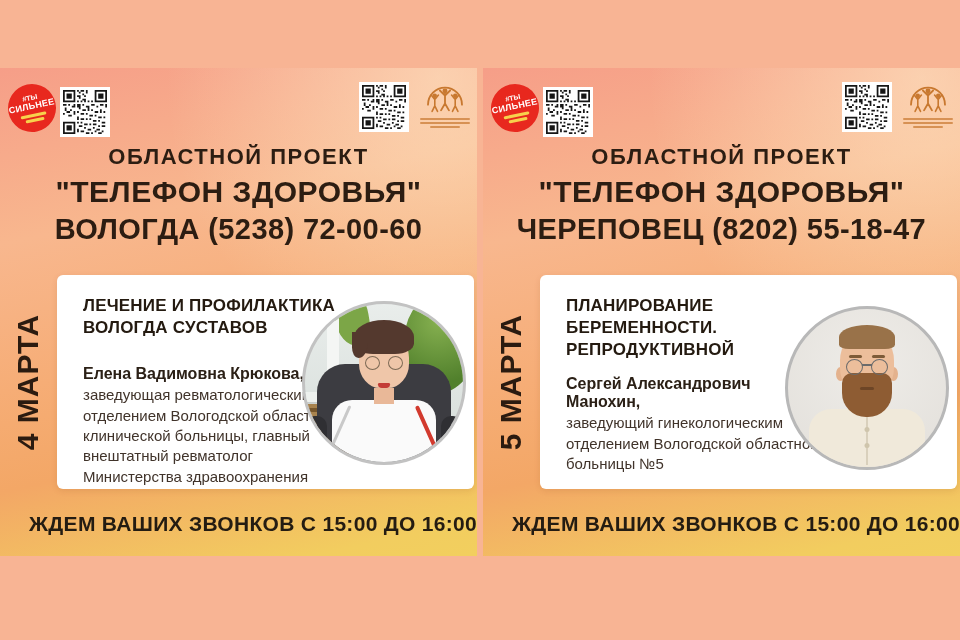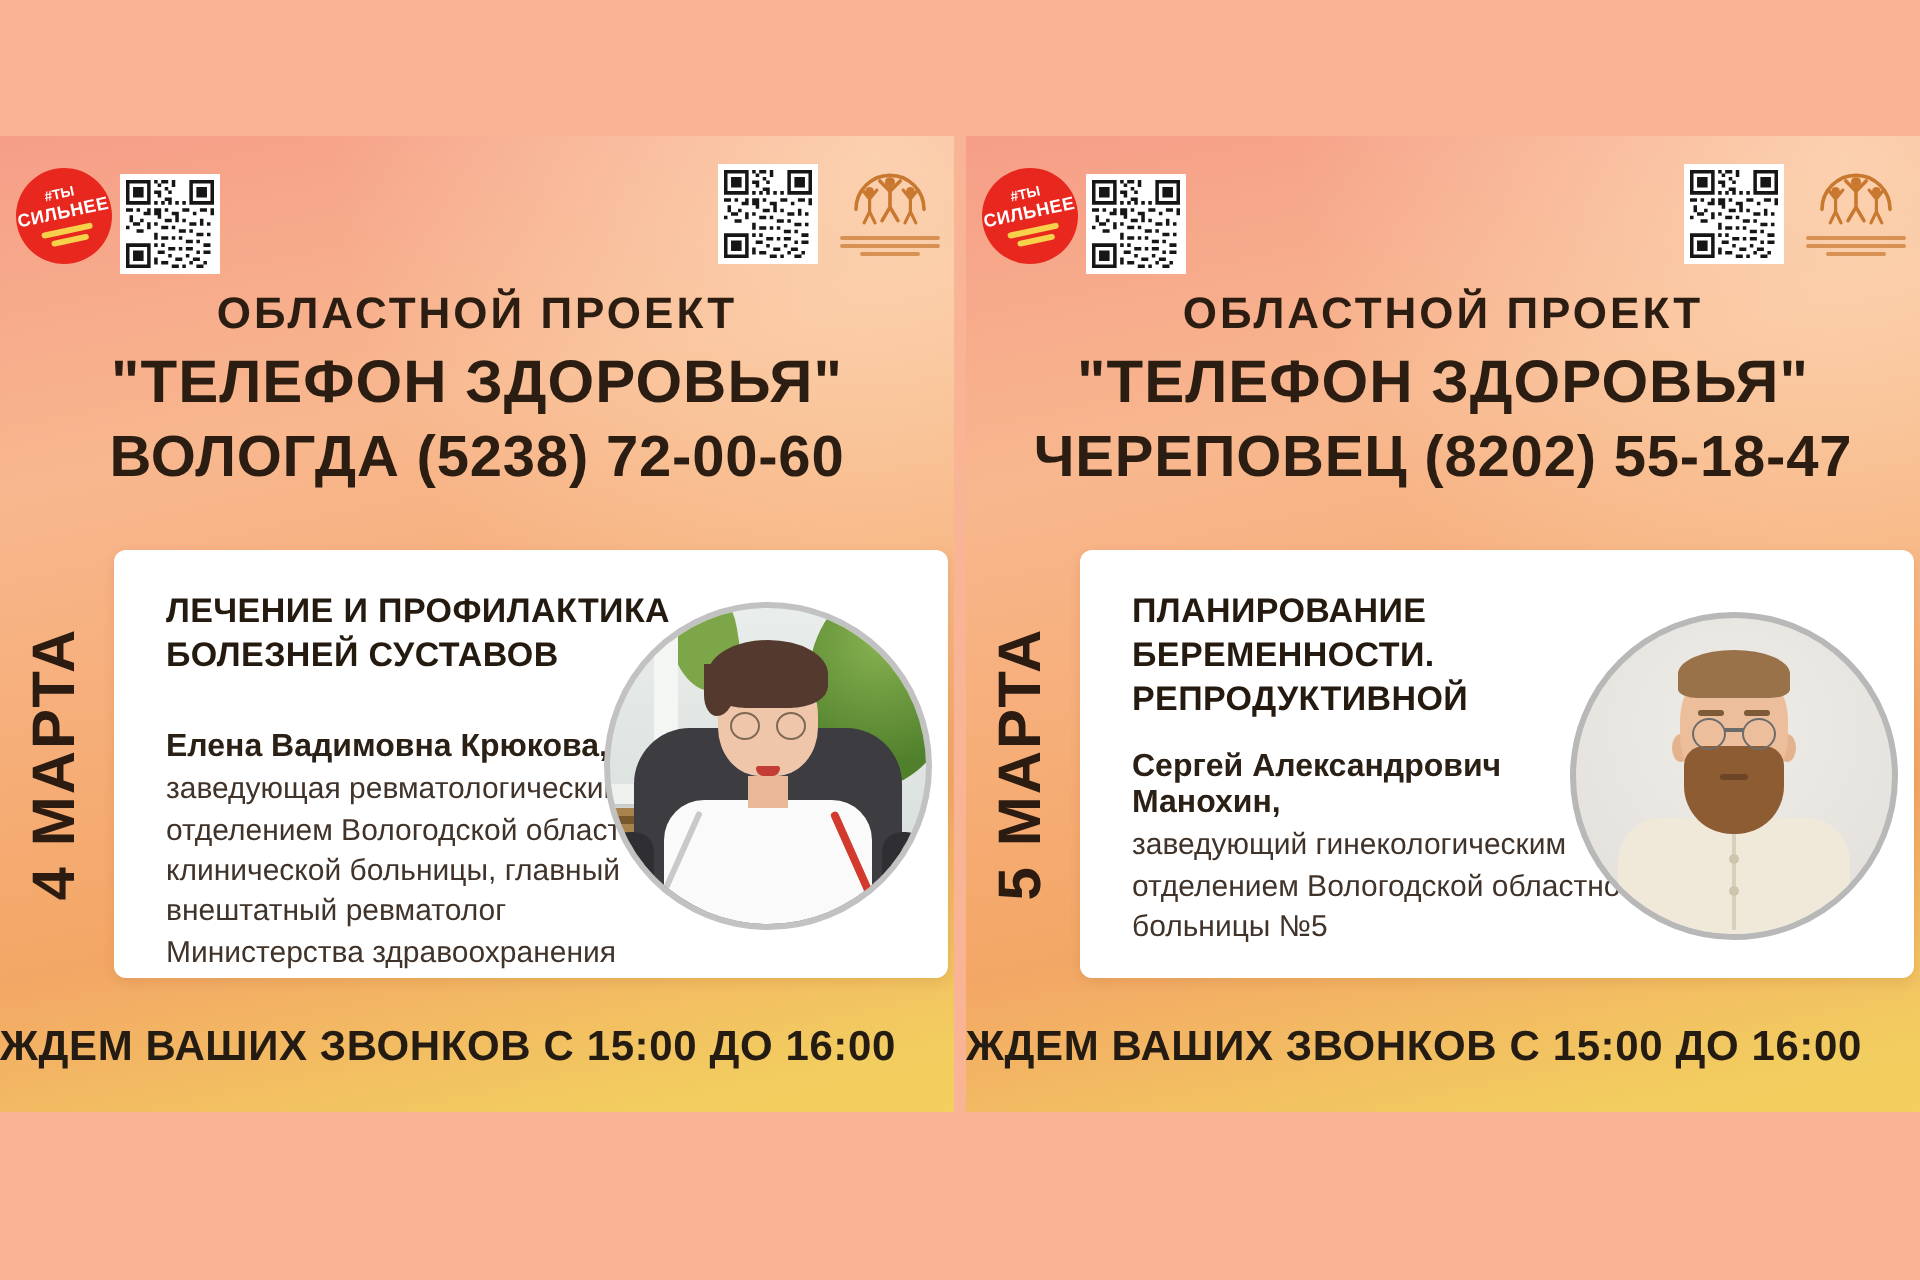--- a/index.html
+++ b/index.html
@@ -135,21 +135,21 @@
     background:#7d5b38; border-radius:2px; }
   .sm-brow-l { left:calc(50% - 18px); } .sm-brow-r { left:calc(50% + 5px); }
   .sm-glasses { position:absolute; left:50%; transform:translateX(-50%); top:50px; width:50px; height:16px; }
   .sm-glasses::before, .sm-glasses::after { content:""; position:absolute; top:0; width:15px; height:14px;
     border:1.5px solid #6b6b6b; border-radius:50%; }
   .sm-glasses::before { left:4px; } .sm-glasses::after { right:4px; }
   .sm-glasses span { position:absolute; left:50%; transform:translateX(-50%); top:5px;
     width:10px; height:1.5px; background:#6b6b6b; }
 
   
-  .call-time { position:absolute; left:0; right:0; bottom:20px; text-align:left;
+  .call-time { position:absolute; left:0; right:0; bottom:20px; text-align:right;
     font-size:21px; font-weight:800; letter-spacing:.3px; color:#241c12; }
 
   .hidden-defs { position:absolute; width:0; height:0; overflow:hidden; }
 </style>
 </head>
 <body>
 
 <svg class="hidden-defs" aria-hidden="true">
   <defs>
     <g id="qrp">
@@ -202,21 +202,21 @@
         <div class="city-phone">ВОЛОГДА  (5238) 72-00-60</div>
       </div>
 
       <div class="date-strip">
         <span class="date-text">4 МАРТА</span>
       </div>
 
       <div class="card">
         <div class="topic">
           <div>ЛЕЧЕНИЕ И ПРОФИЛАКТИКА</div>
-          <div>БОЛЕЗНЕЙ СУСТАВОВ</div>
+          <div>ВОЛОГДА СУСТАВОВ</div>
         </div>
         <div class="doctor-name">Елена Вадимовна Крюкова,</div>
         <div class="doctor-role">заведующая ревматологическим отделением Вологодской областной клинической больницы, главный внештатный ревматолог Министерства здравоохранения</div>
         <div class="photo photo-a">
           <div class="scene">
             <div class="sw-plantL"></div>
             <div class="sw-plantR"></div>
             <div class="sw-frame"></div>
             <div class="sw-sill"></div>
             <div class="sw-slats"></div>

